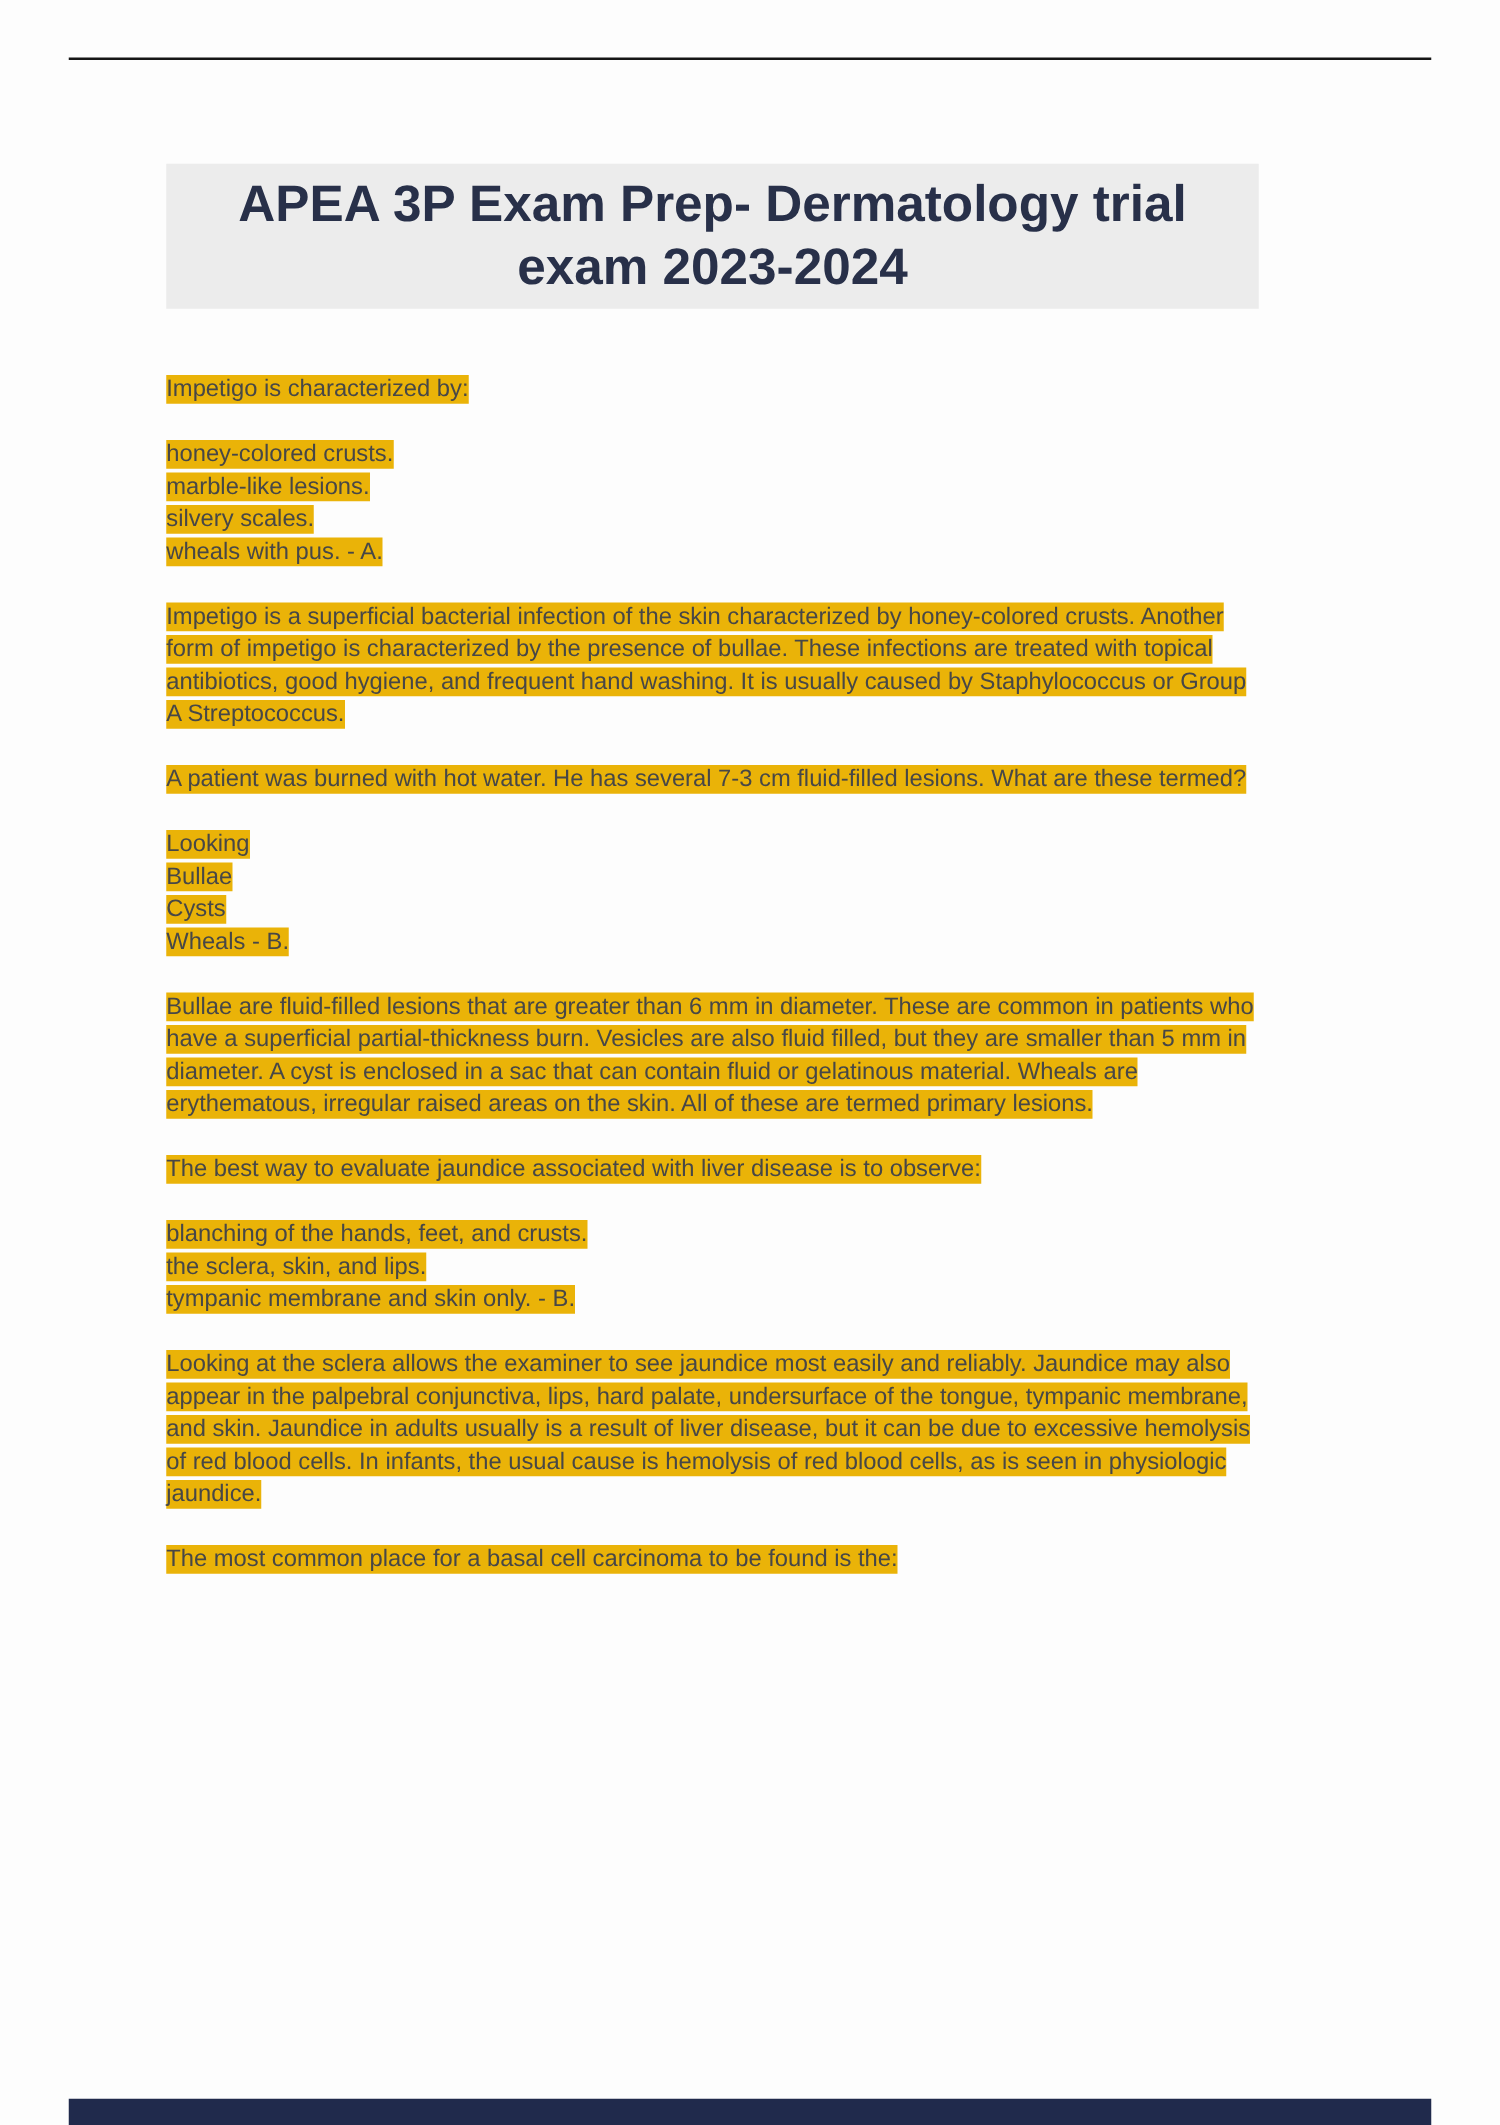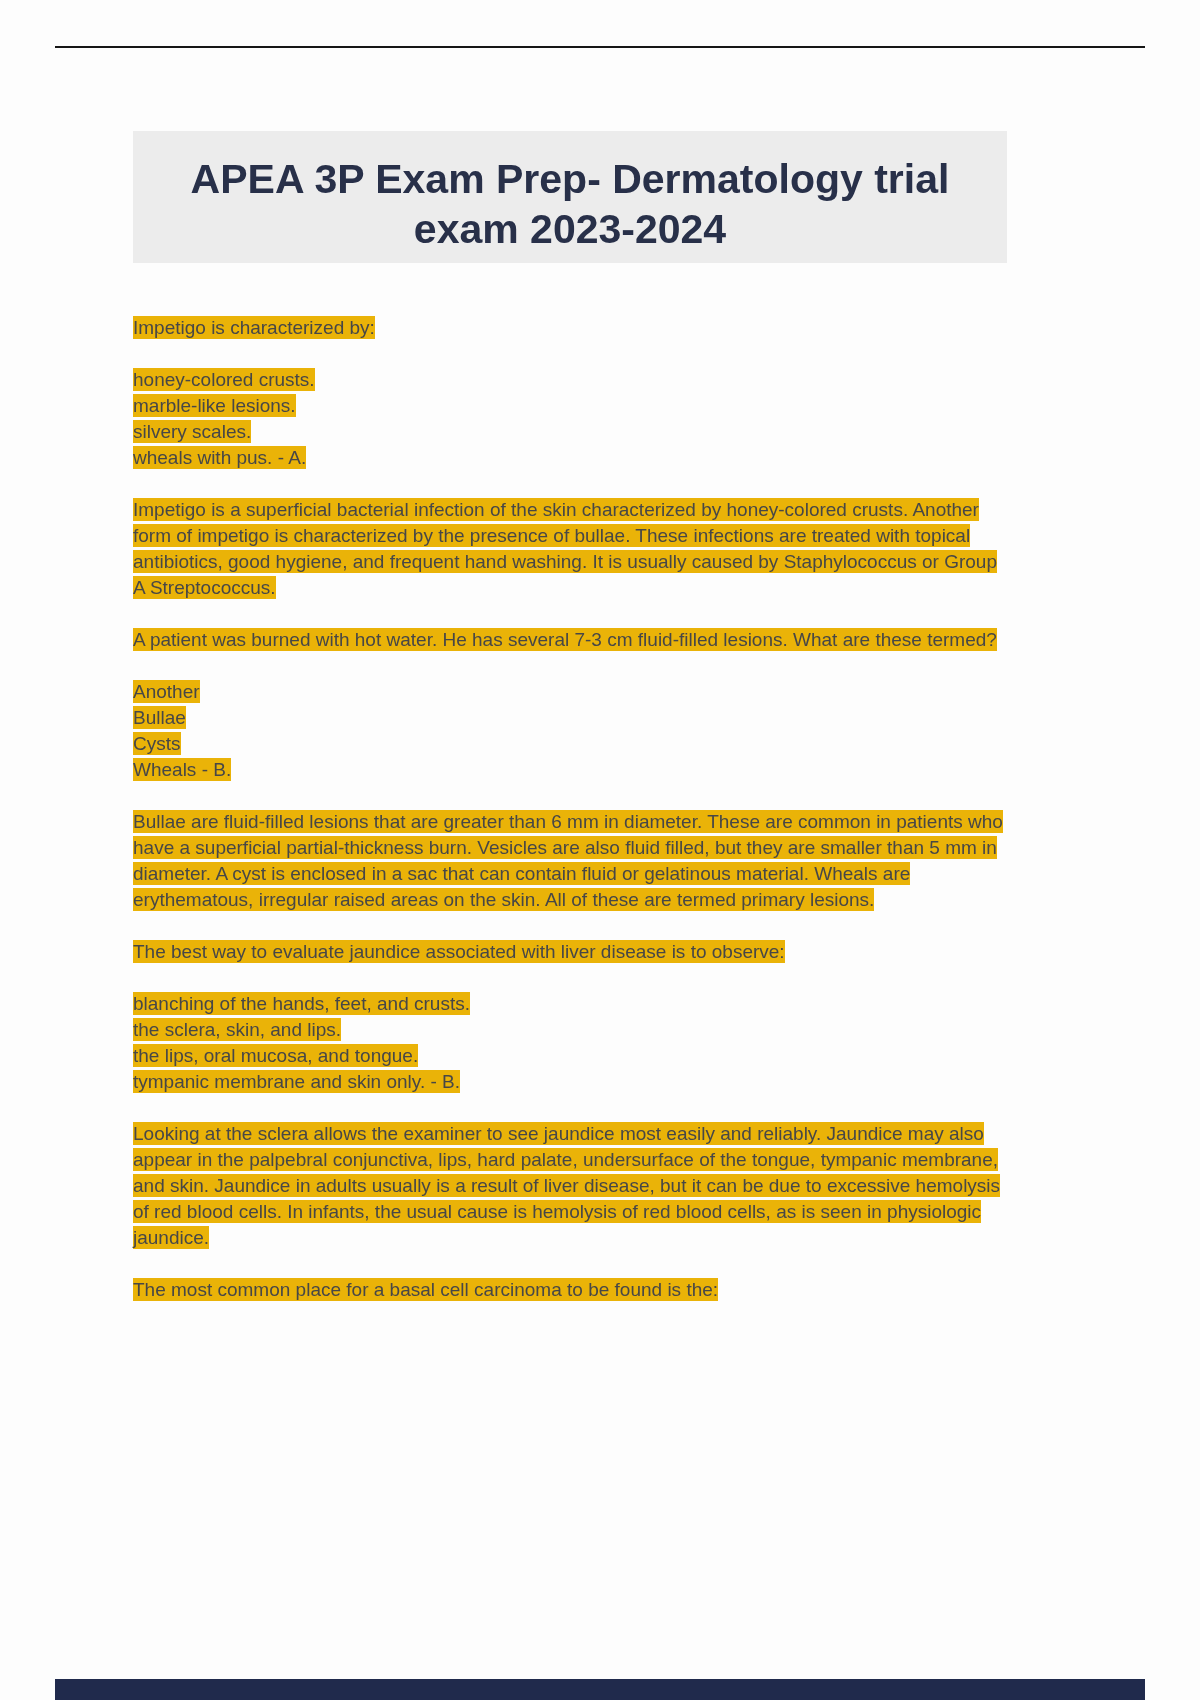--- a/index.html
+++ b/index.html
@@ -30,21 +30,21 @@
     font-size: 19px;
     line-height: 26px;
   }
   .title {
     background: #ececec;
     text-align: center;
     font-size: 41px;
     line-height: 50px;
     font-weight: bold;
     color: #283049;
-    padding: 23px 4px 9px;
+    padding: 7px 4px 9px;
     margin-bottom: 52px;
   }
   .title-line { display: block; }
   .q-para { margin-bottom: 26px; }
   .options { margin-bottom: 26px; }
   .expl-para { margin-bottom: 26px; }
   .hl {
     background: #eab308;
     box-decoration-break: clone;
     -webkit-box-decoration-break: clone;
@@ -78,38 +78,37 @@
       <p class="expl-para">
         <span class="hl">Impetigo is a superficial bacterial infection of the skin characterized by honey-colored crusts. Another form of impetigo is characterized by the presence of bullae. These infections are treated with topical antibiotics, good hygiene, and frequent hand washing. It is usually caused by Staphylococcus or Group A Streptococcus.</span>
       </p>
     </section>
 
     <section class="qa-block">
       <p class="q-para">
         <span class="hl">A patient was burned with hot water. He has several 7-3 cm fluid-filled lesions. What are these termed?</span>
       </p>
       <div class="options">
-        <div class="opt"><span class="hl">Another</span></div>
+        <div class="opt"><span class="hl">Looking</span></div>
         <div class="opt"><span class="hl">Bullae</span></div>
         <div class="opt"><span class="hl">Cysts</span></div>
         <div class="opt"><span class="hl">Wheals - B.</span></div>
       </div>
       <p class="expl-para">
         <span class="hl">Bullae are fluid-filled lesions that are greater than 6 mm in diameter. These are common in patients who have a superficial partial-thickness burn. Vesicles are also fluid filled, but they are smaller than 5 mm in diameter. A cyst is enclosed in a sac that can contain fluid or gelatinous material. Wheals are erythematous, irregular raised areas on the skin. All of these are termed primary lesions.</span>
       </p>
     </section>
 
     <section class="qa-block">
       <p class="q-para">
         <span class="hl">The best way to evaluate jaundice associated with liver disease is to observe:</span>
       </p>
       <div class="options">
         <div class="opt"><span class="hl">blanching of the hands, feet, and crusts.</span></div>
         <div class="opt"><span class="hl">the sclera, skin, and lips.</span></div>
-        <div class="opt"><span class="hl">the lips, oral mucosa, and tongue.</span></div>
         <div class="opt"><span class="hl">tympanic membrane and skin only. - B.</span></div>
       </div>
       <p class="expl-para">
         <span class="hl">Looking at the sclera allows the examiner to see jaundice most easily and reliably. Jaundice may also appear in the palpebral conjunctiva, lips, hard palate, undersurface of the tongue, tympanic membrane, and skin. Jaundice in adults usually is a result of liver disease, but it can be due to excessive hemolysis of red blood cells. In infants, the usual cause is hemolysis of red blood cells, as is seen in physiologic jaundice.</span>
       </p>
     </section>
 
     <section class="qa-block">
       <p class="q-para">
         <span class="hl">The most common place for a basal cell carcinoma to be found is the:</span>

